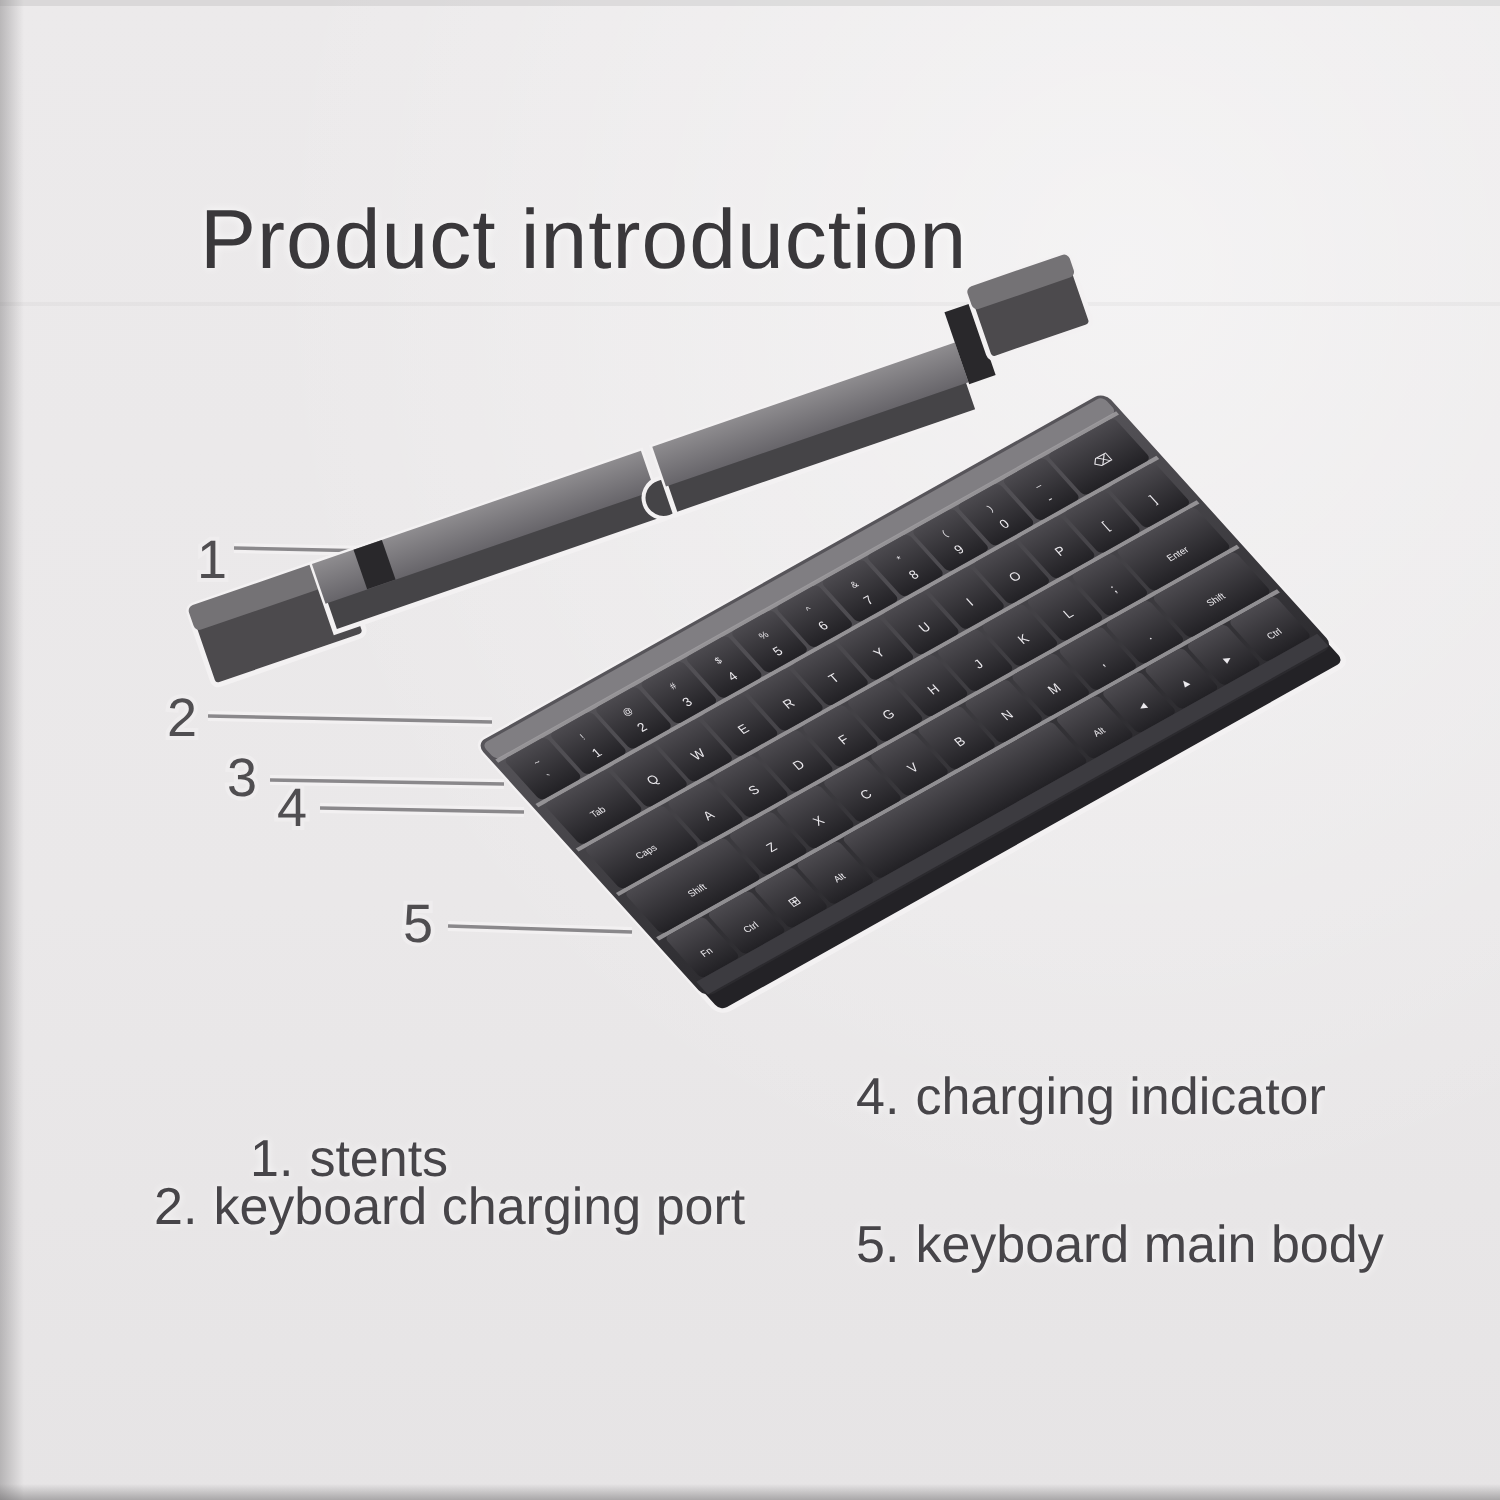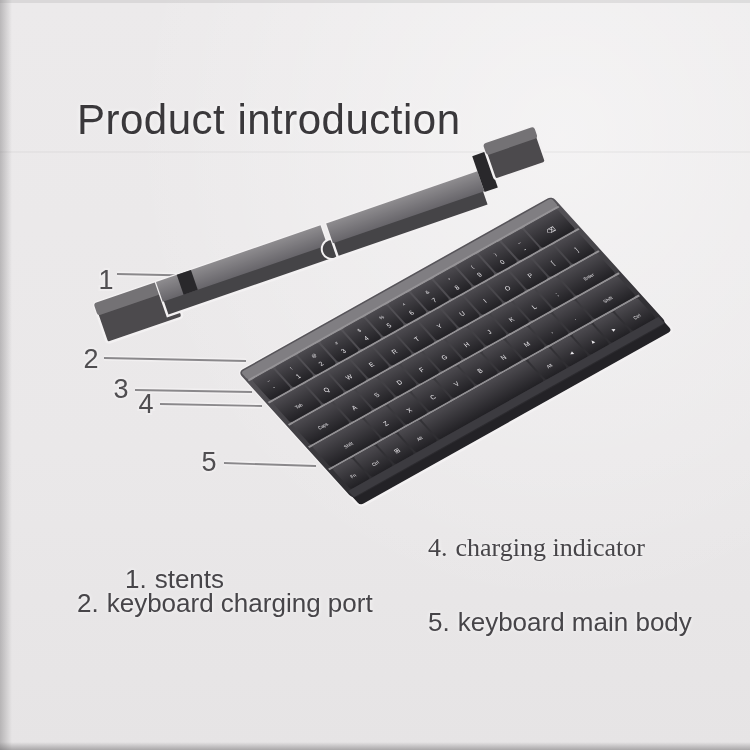--- a/index.html
+++ b/index.html
@@ -12,21 +12,21 @@
   }
   
   .edge-left{position:absolute;left:0;top:0;width:12px;height:750px;
     background:linear-gradient(90deg, rgba(110,108,110,.40), rgba(110,108,110,0));}
   .edge-bottom{position:absolute;left:0;bottom:0;width:750px;height:8px;
     background:linear-gradient(0deg, rgba(95,93,95,.45), rgba(95,93,95,0));}
   .edge-top{position:absolute;left:0;top:0;width:750px;height:3px;background:rgba(140,138,140,.18);}
   .scanline{position:absolute;left:0;top:151px;width:750px;height:2px;background:rgba(120,118,120,.06);}
 
   .title{
-    position:absolute; left:77px; top:96px;
+    position:absolute; left:100px; top:96px;
     font-size:42px; font-weight:400; letter-spacing:.5px; color:#3a383b;
     text-shadow:0 0 5px rgba(255,255,255,.85);
     white-space:nowrap;
     text-align:center;
   }
 
   .figure-svg{position:absolute;left:0;top:0;}
   .callout-num{
     font-family:"Liberation Sans", sans-serif;
     font-size:27px; fill:#504e51;
@@ -36,21 +36,21 @@
   .ksm{font-size:4.6px;}
 
   .legend-item{
     position:absolute; font-size:26px; color:#474549; white-space:nowrap;
     text-shadow:0 0 4px rgba(255,255,255,.9);
   }
   .legend-item .num{margin-right:8px;}
   .li1{left:77px; top:564px;margin-left:48px;}
   .li2{left:77px; top:588px;}
   .li3{left:77px; top:604px;}
-  .li4{left:428px; top:533px;font-family:Liberation Serif, serif;}
+  .li4{left:428px; top:533px;}
   .li5{left:428px; top:567px;margin-top:40px;}
 </style>
 </head>
 <body>
 
 <div class="page">
 
   <div class="edge-left"></div>
   <div class="edge-top"></div>
   <div class="edge-bottom"></div>

